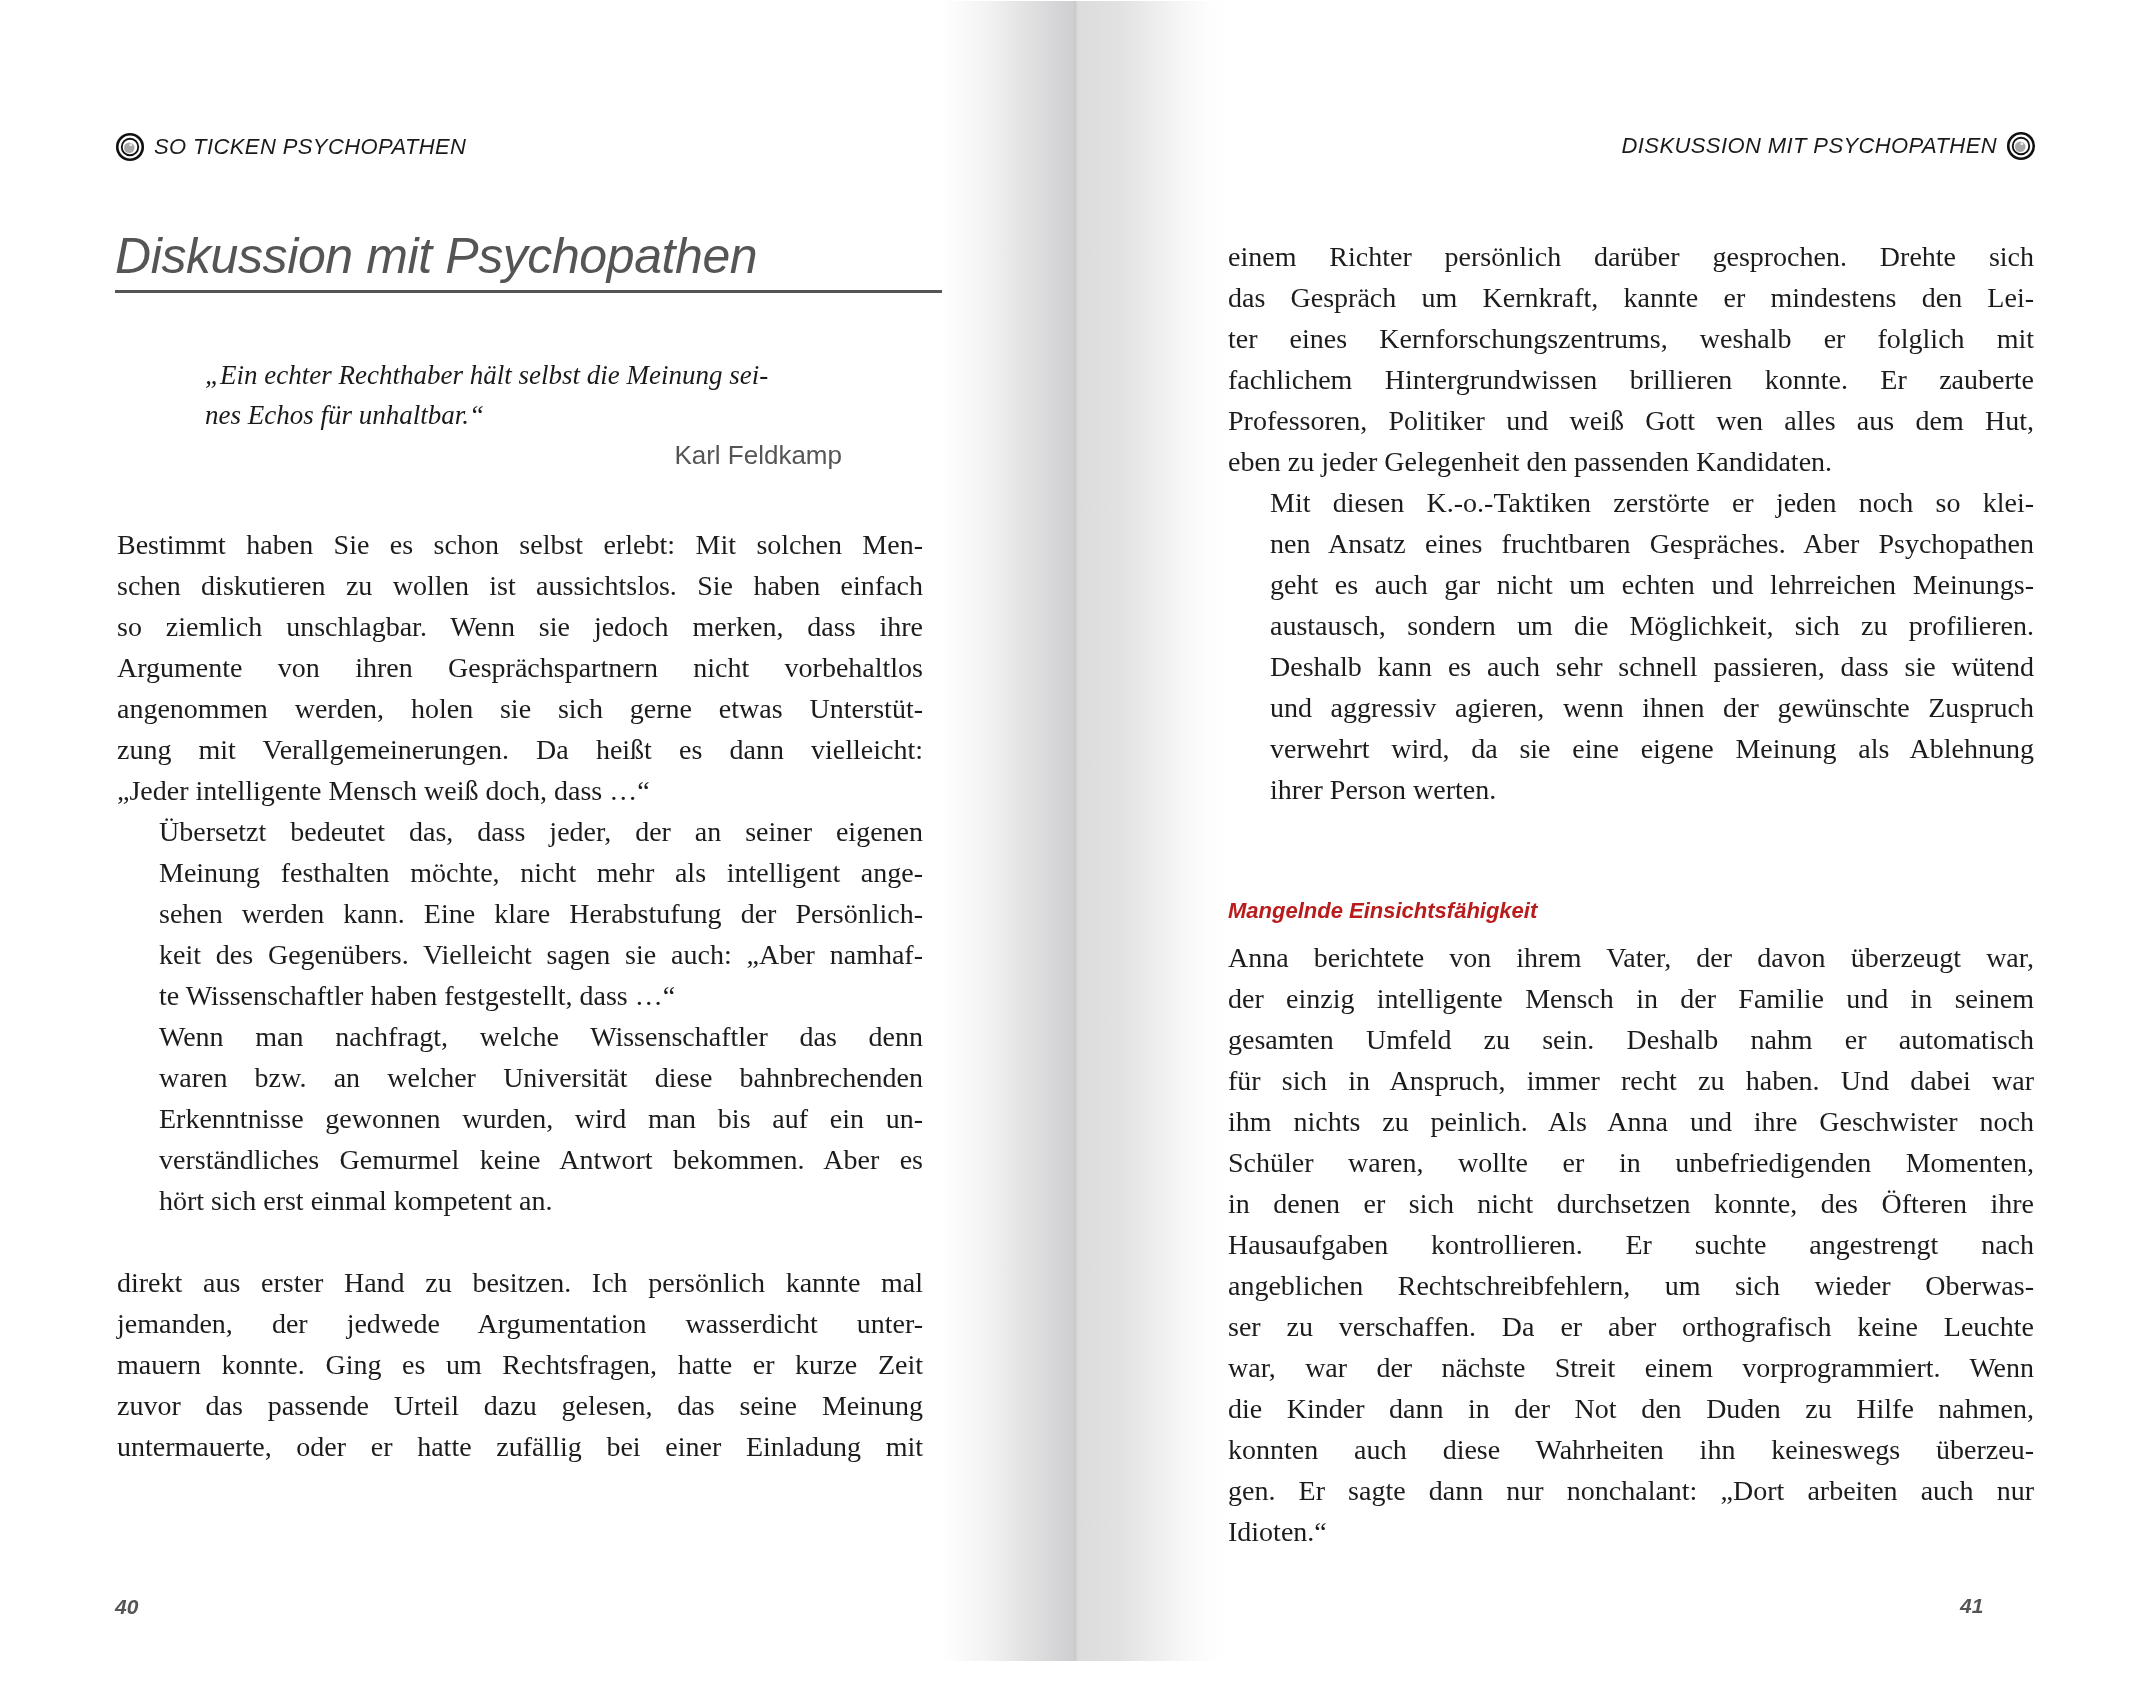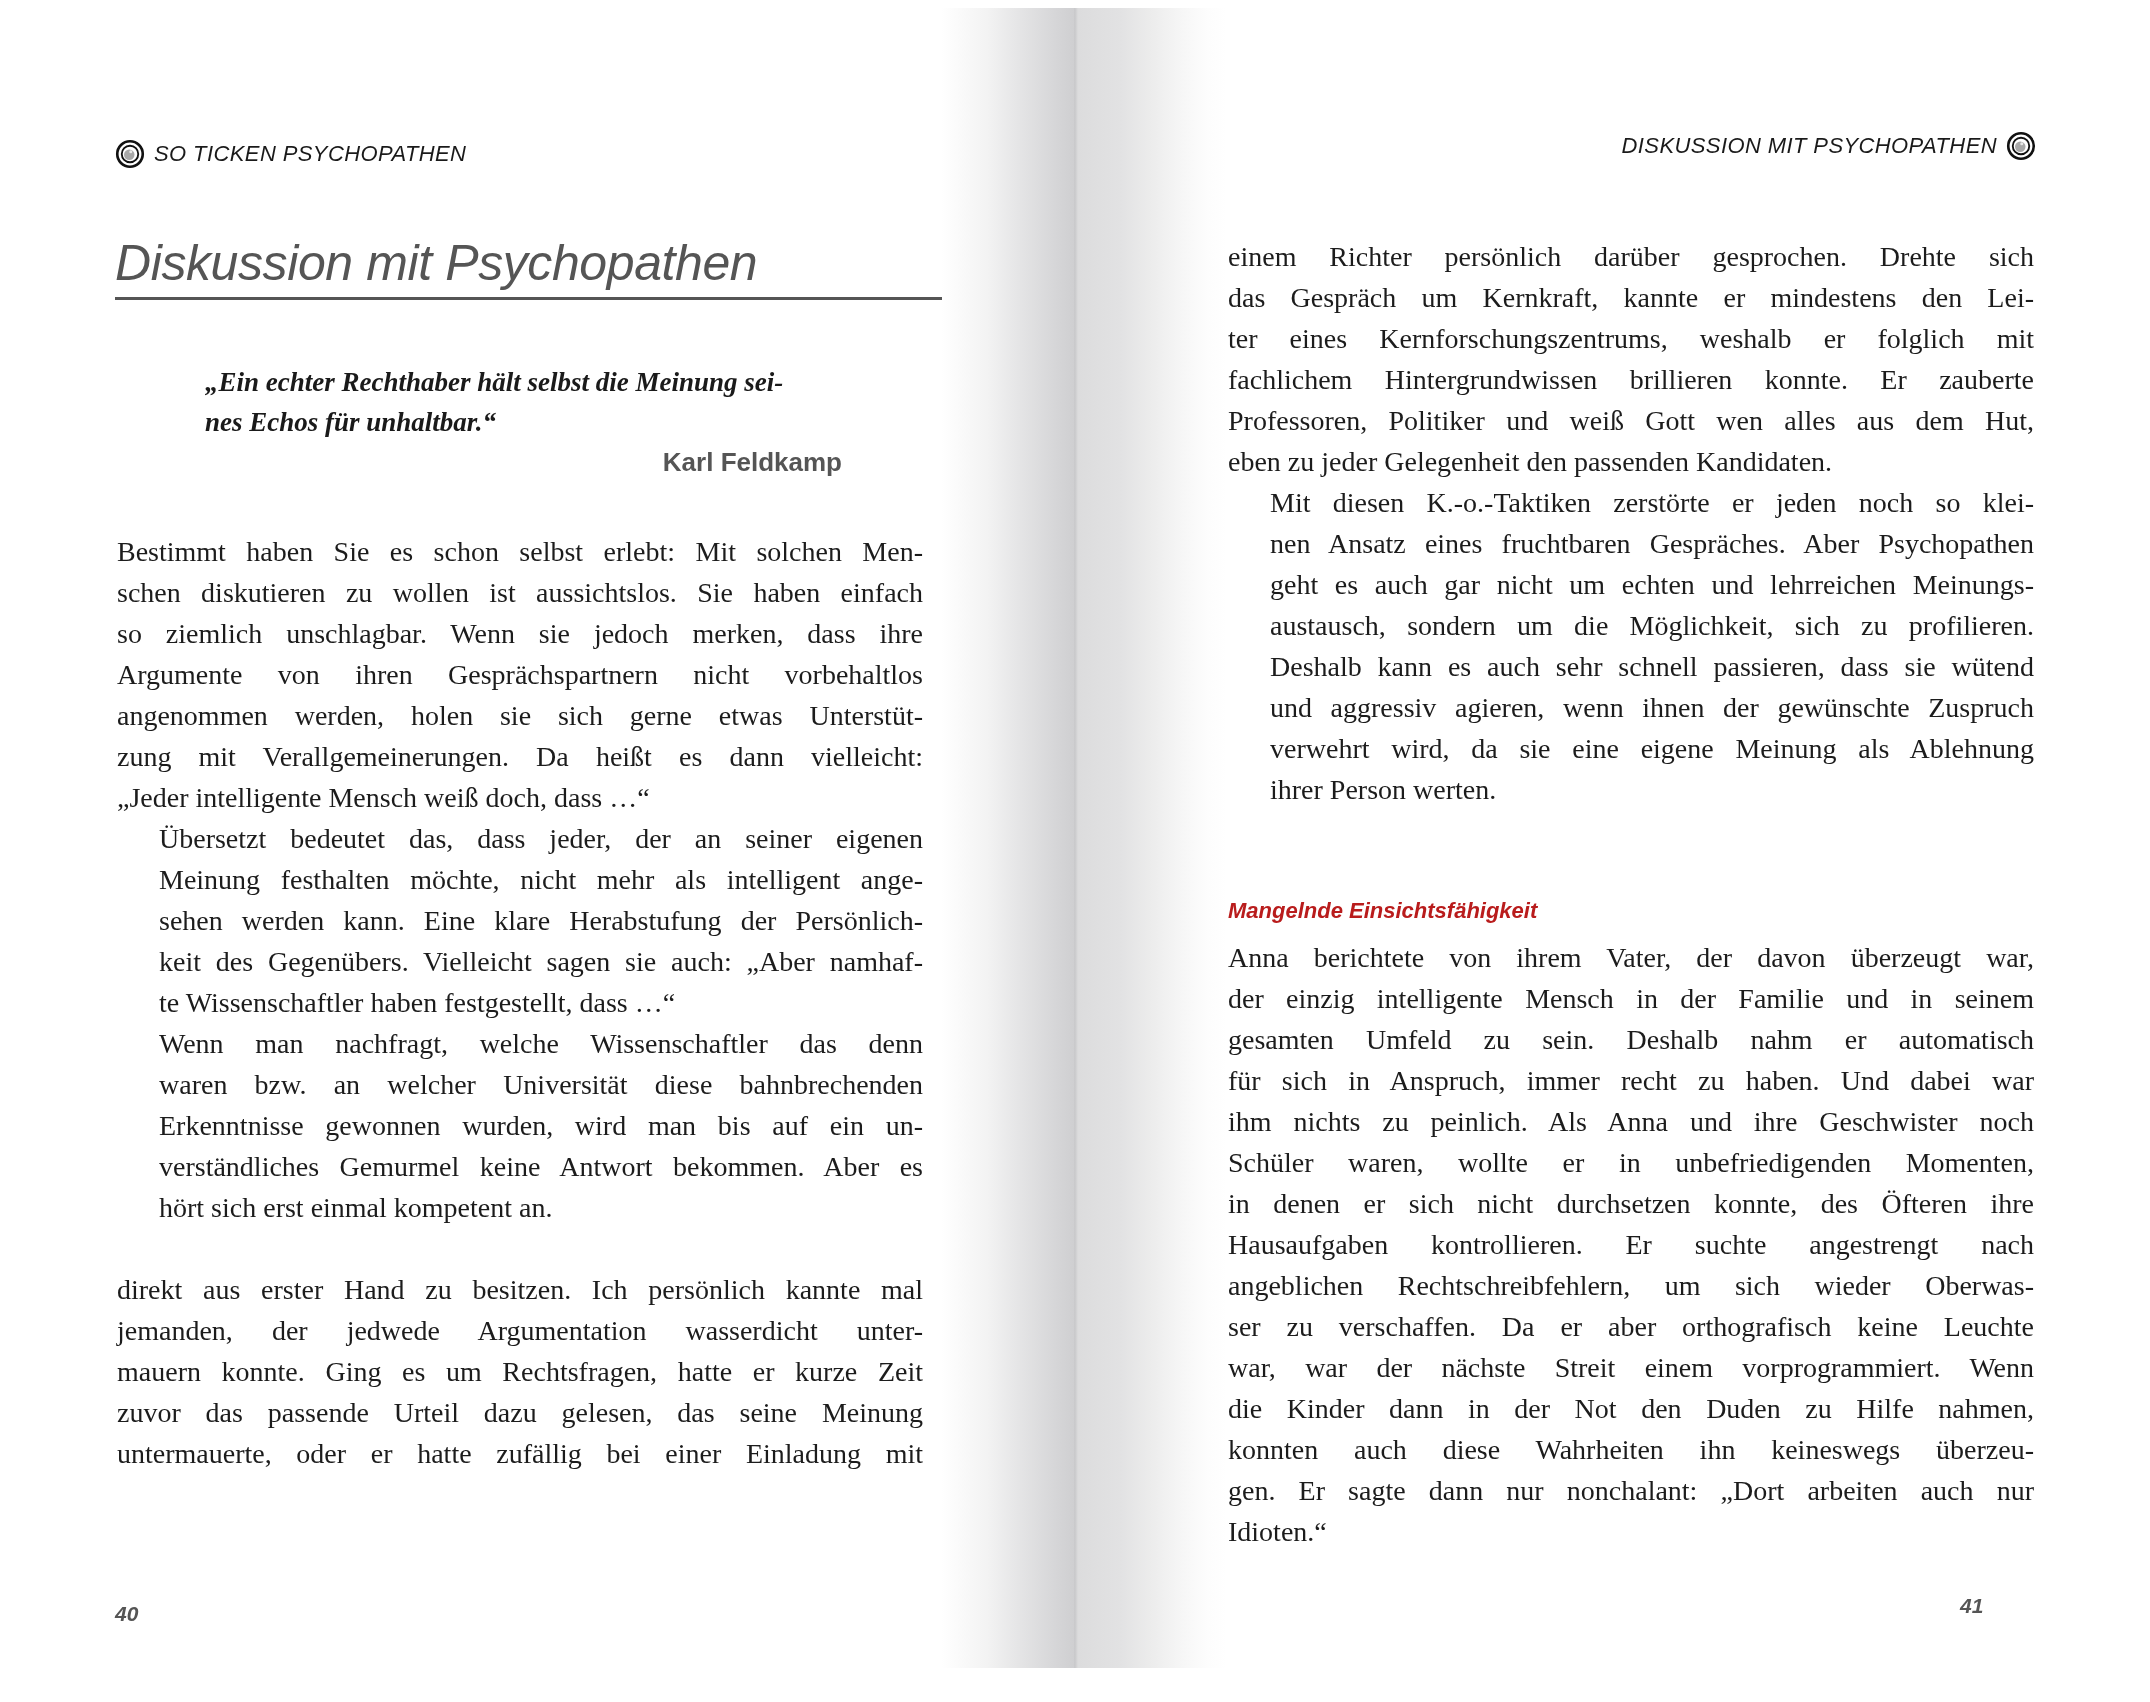--- a/index.html
+++ b/index.html
@@ -3,21 +3,21 @@
 <meta charset="utf-8">
 <style>
   html, body { margin: 0; padding: 0; }
   body {
     width: 2151px; height: 1703px; position: relative; overflow: hidden;
     background: #ffffff;
     font-family: "Liberation Serif", serif;
     color: #1c1c1c;
   }
   .spread { position: absolute; left: 0; top: 0; width: 2151px; height: 1703px; }
-  .page { position: absolute; top: 8px; height: 1660px; }
+  .page { position: absolute; top: 1px; height: 1660px; }
   .page-left { left: 0; width: 1075px;
     background: linear-gradient(to right, #ffffff 0px, #ffffff 941px, #f3f3f3 987px, #e4e4e5 1021px, #d6d6d8 1055px, #cfcfd1 1074px, #c4c4c6 1075px); }
   .page-right { left: 1075px; width: 1075px;
     background: linear-gradient(to right, #c9c9cb 0px, #dcdcdd 3px, #e2e2e3 46px, #ececec 76px, #f6f6f6 106px, #fdfdfd 133px, #ffffff 152px, #ffffff 1075px); }
 
   .running-head {
     position: absolute; top: 131px; height: 30px;
     display: flex; align-items: center; gap: 9px;
     font-family: "Liberation Sans", sans-serif; font-style: italic;
     font-size: 22px; letter-spacing: 0.4px; color: #1a1a1a;
@@ -27,21 +27,21 @@
   .spiral-icon { width: 30px; height: 30px; display: inline-block; }
 
   .chapter-title {
     position: absolute; left: 115px; top: 225px; width: 827px;
     font-family: "Liberation Sans", sans-serif; font-style: italic; font-weight: normal;
     font-size: 50px; line-height: 61px; color: #555555; margin: 0;
     letter-spacing: -0.4px;
   }
   .title-rule { position: absolute; left: 115px; top: 289px; width: 827px; height: 3px; background: #555555; }
 
-  .epigraph { position: absolute; left: 205px; top: 354px; width: 637px; font-weight: bold; }
+  .epigraph { position: absolute; left: 205px; top: 354px; width: 637px; }
   .epigraph-text {
     font-family: "Liberation Serif", serif; font-style: italic;
     font-size: 27px; line-height: 40px; color: #1a1a1a; margin: 0;
   }
   .epigraph-author {
     text-align: right; font-family: "Liberation Sans", sans-serif;
     font-size: 26px; line-height: 40px; color: #555555; margin: 0;
   }
 
   .column { position: absolute; width: 806px; }

